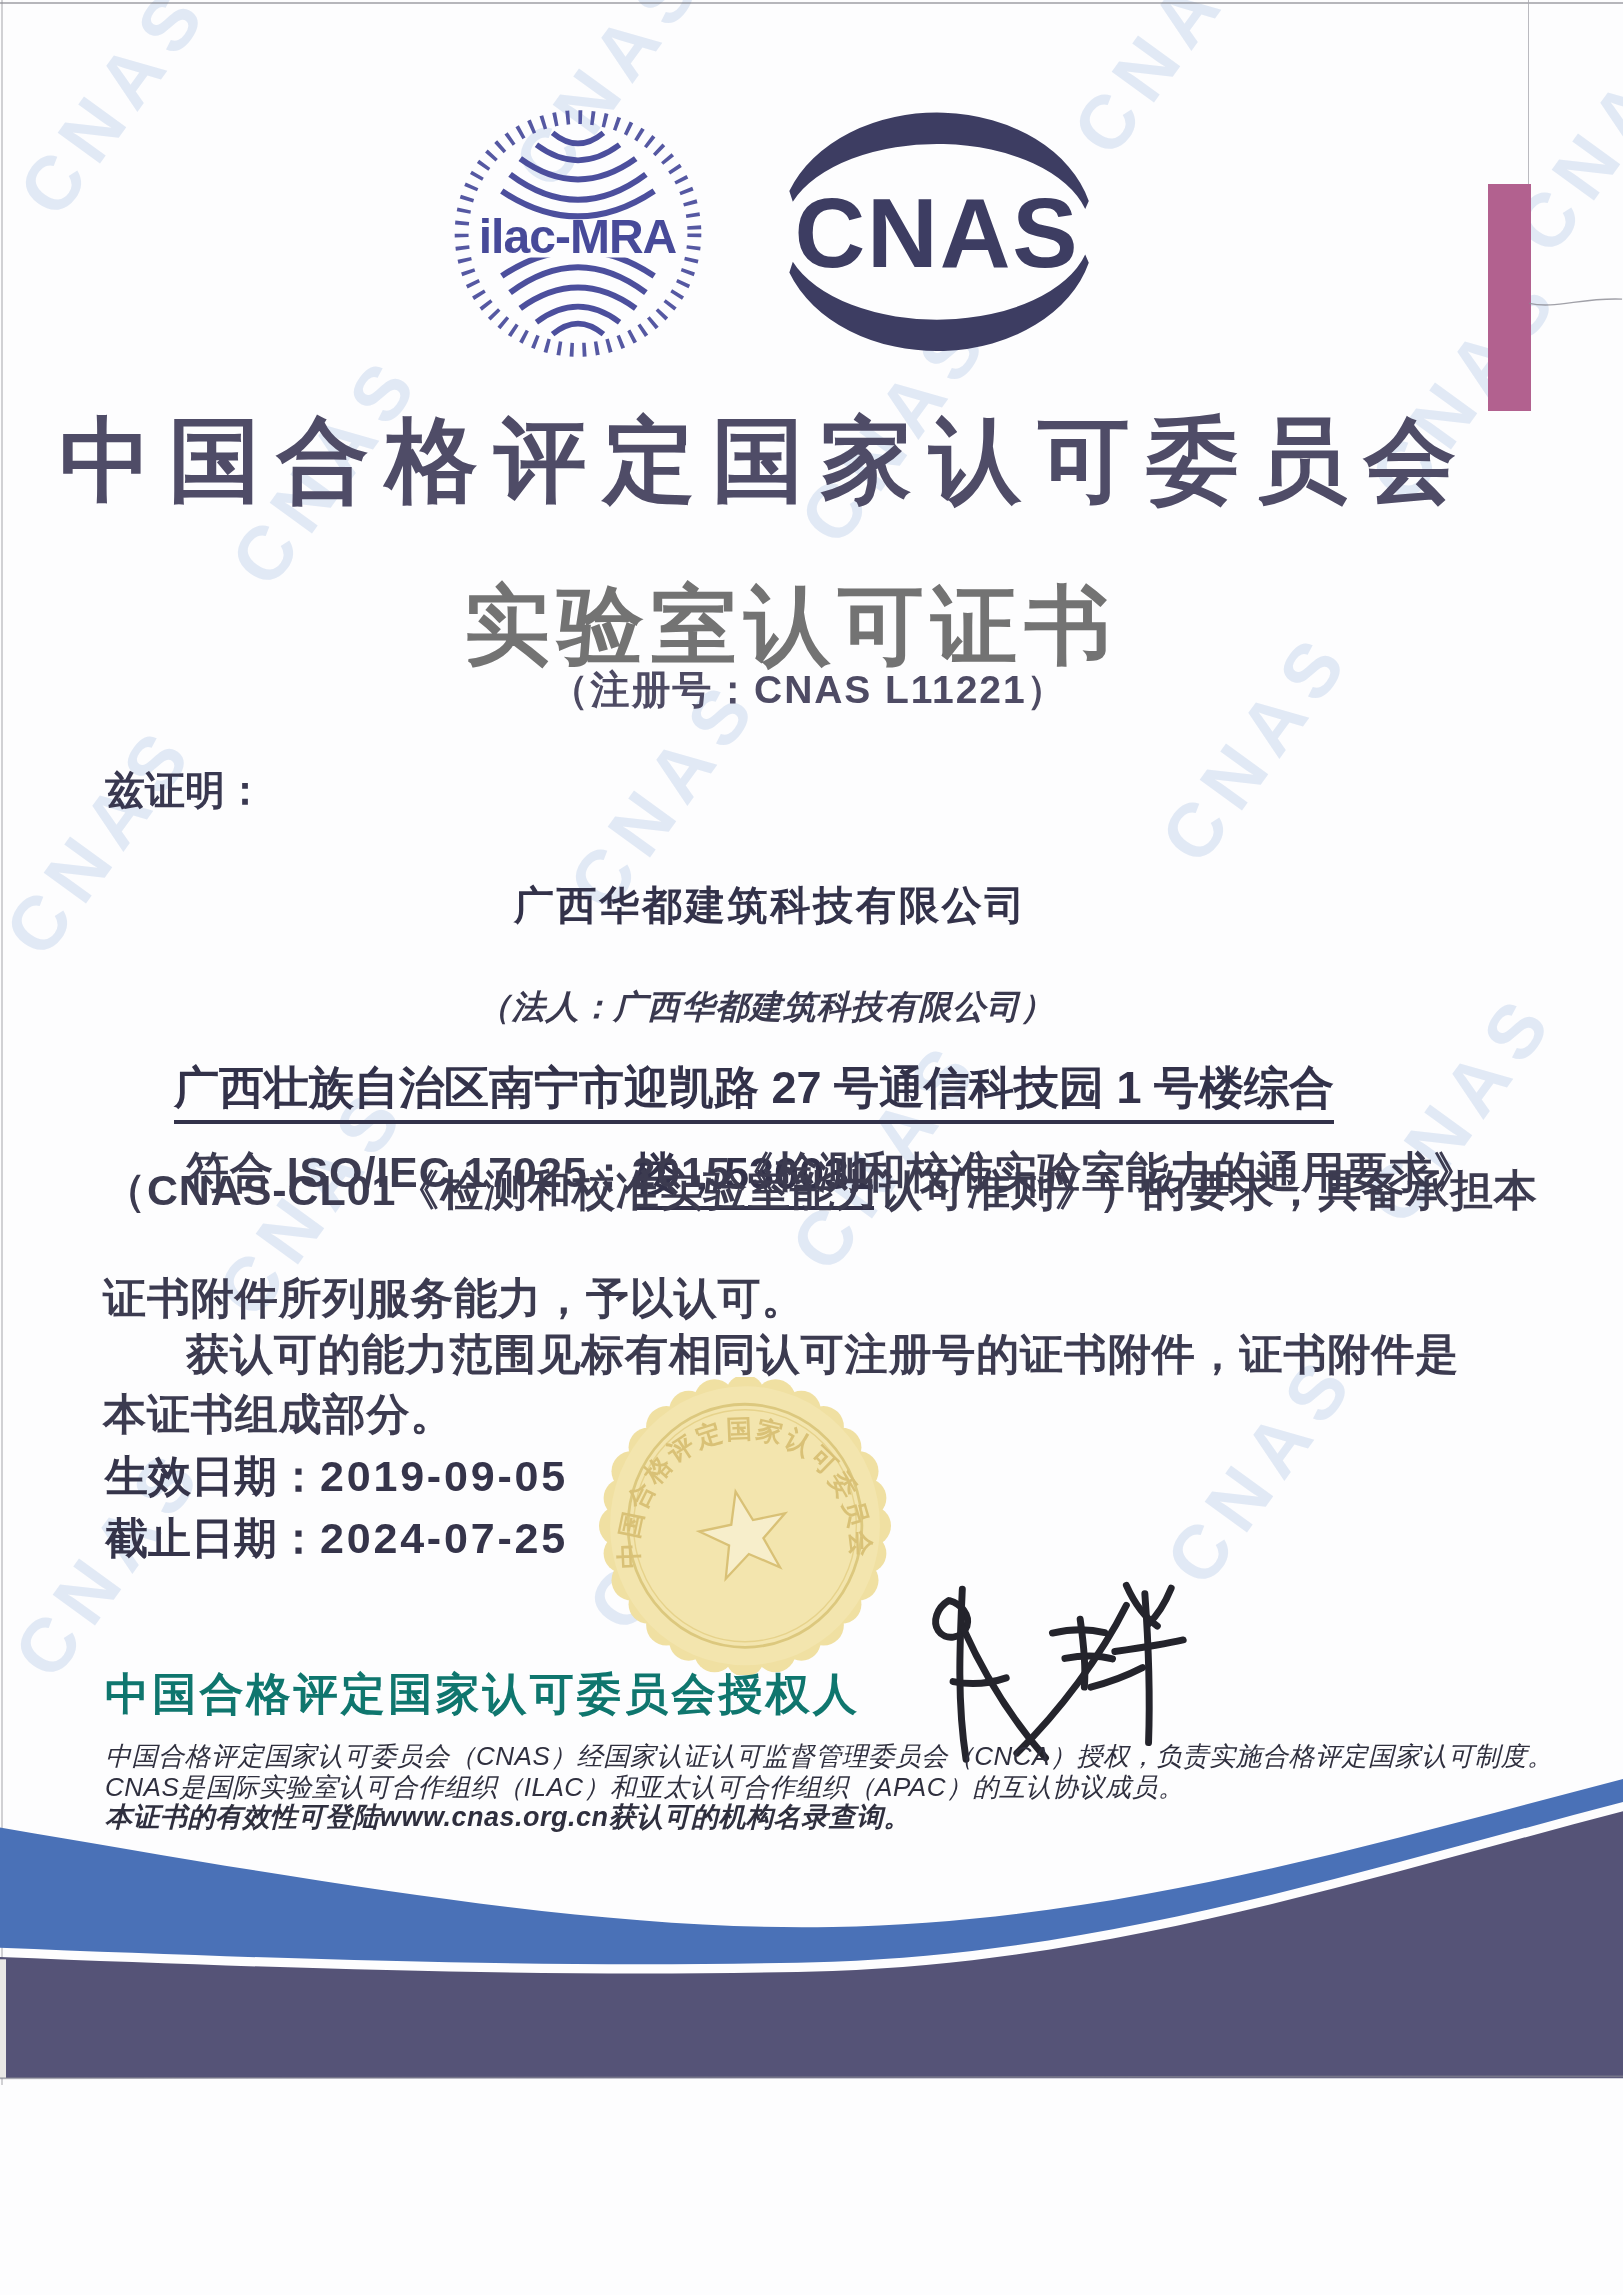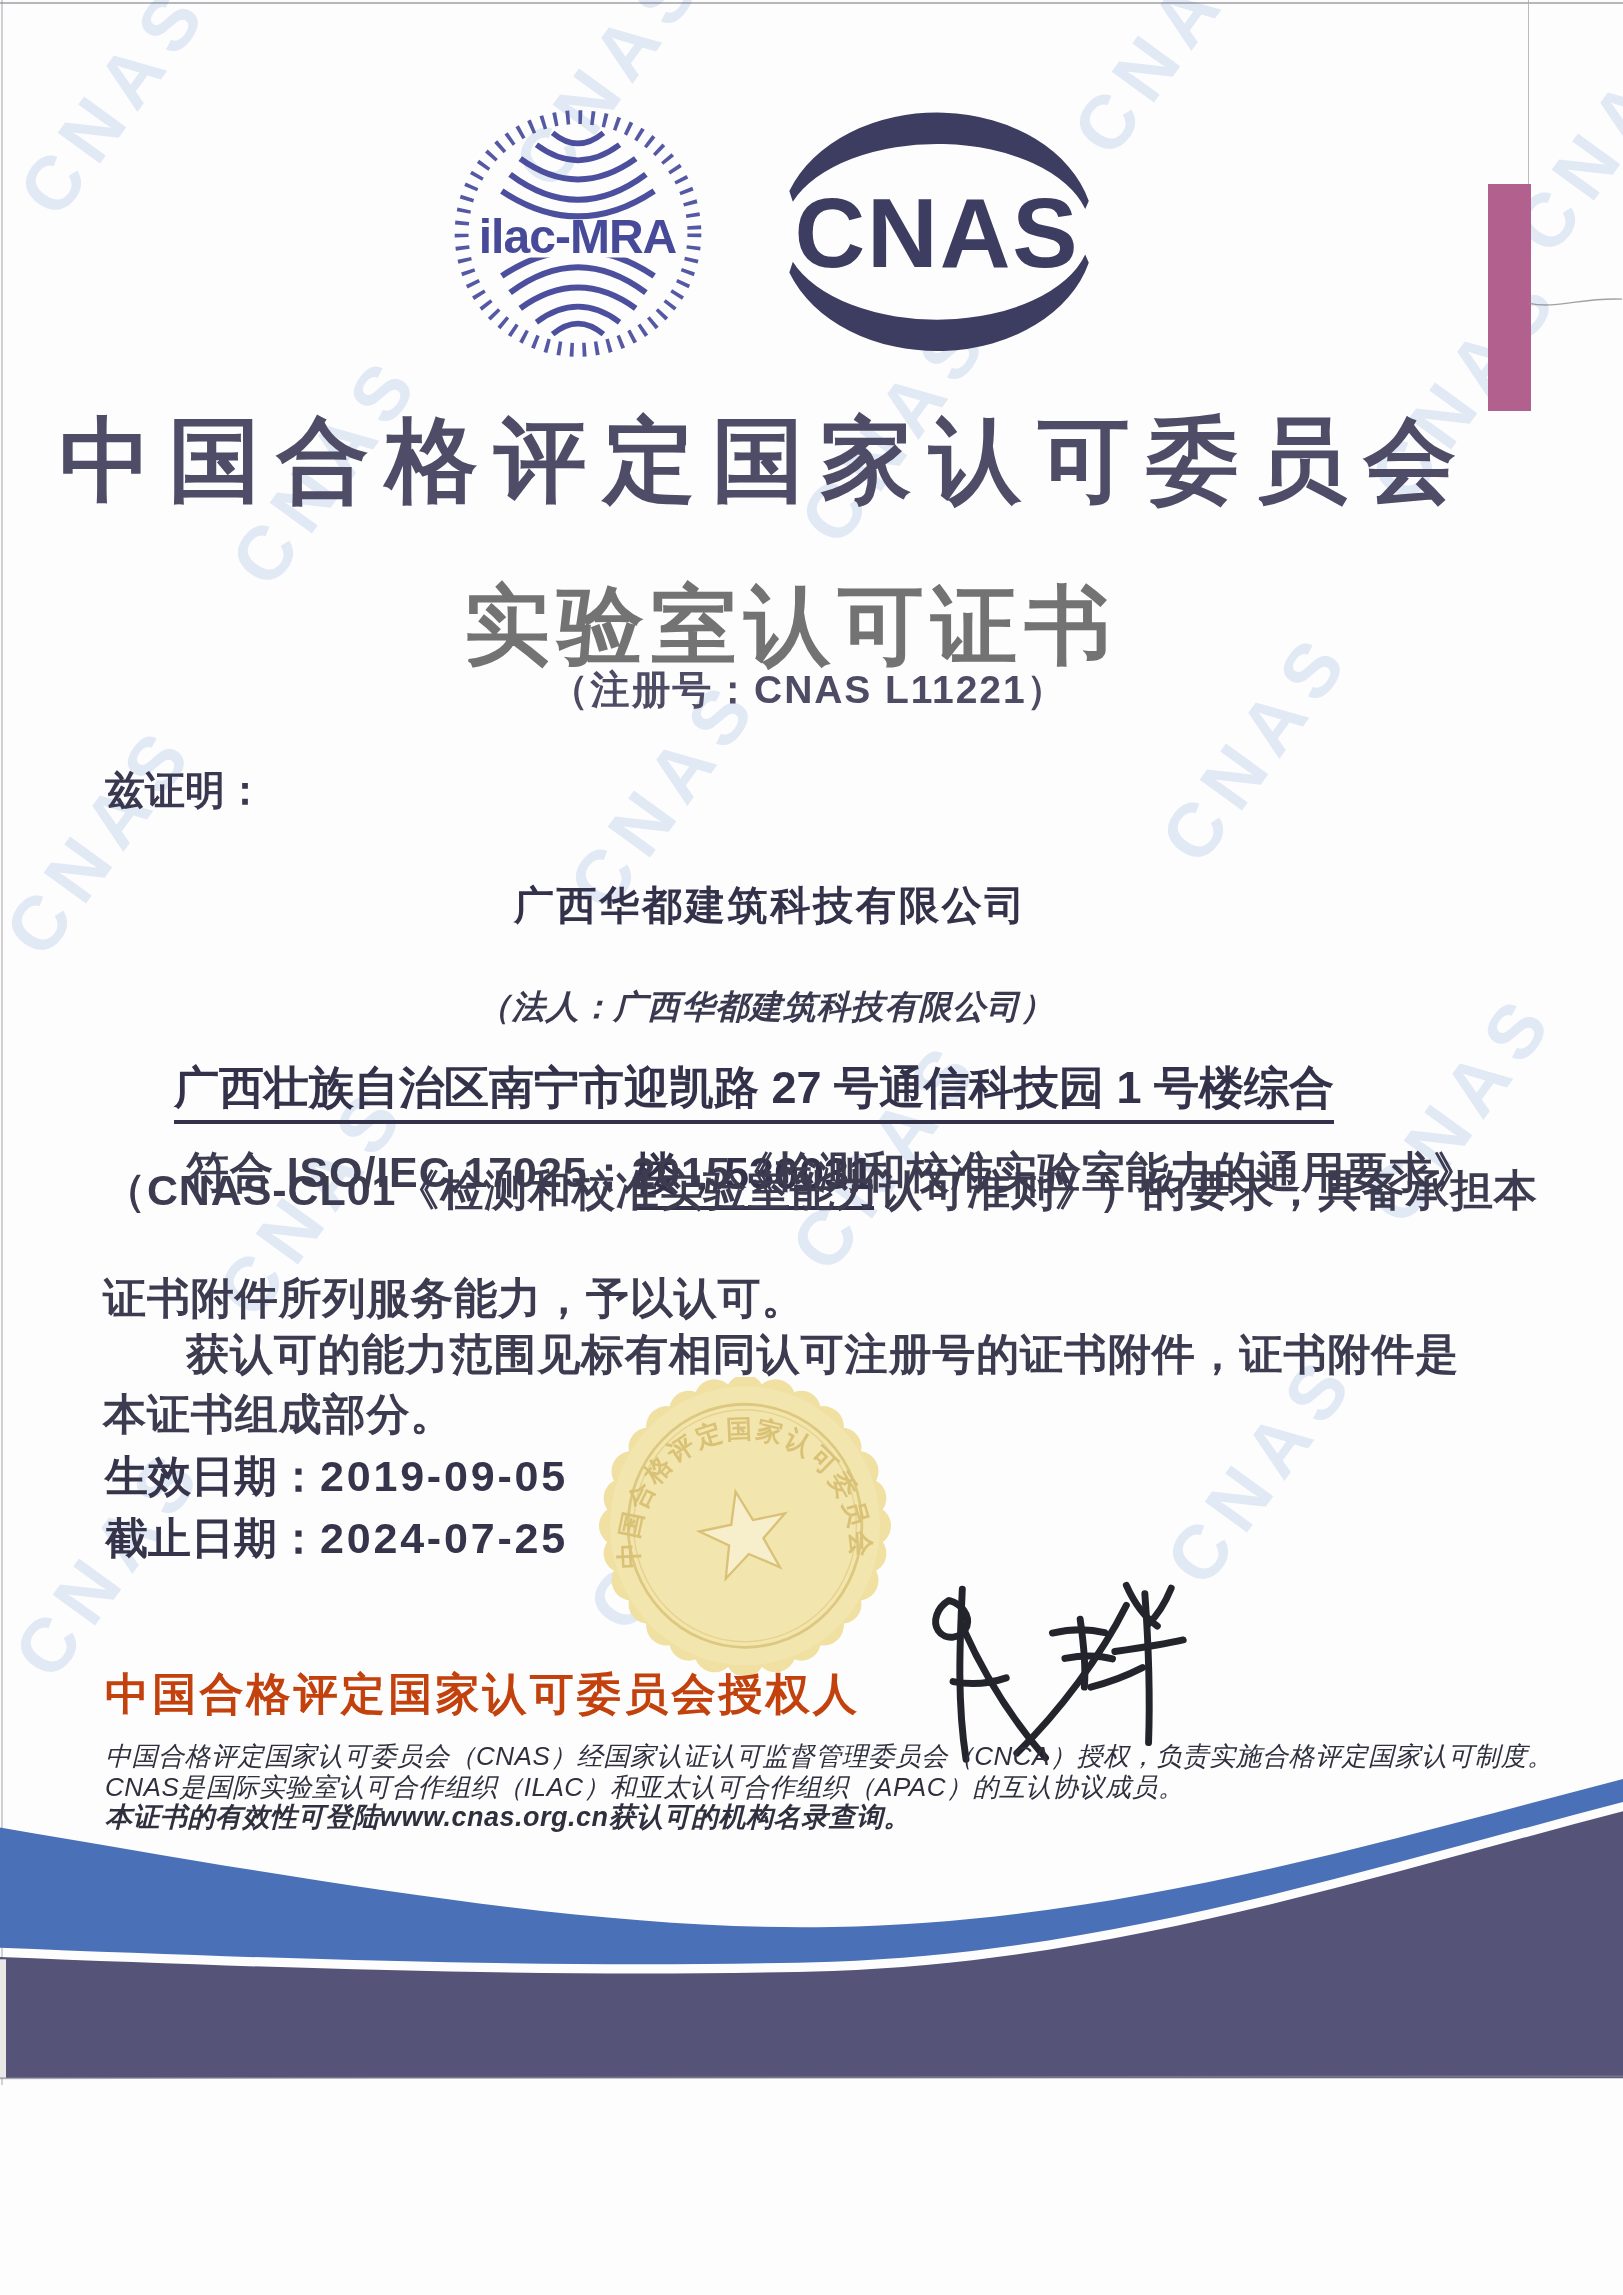--- a/index.html
+++ b/index.html
@@ -59,21 +59,21 @@
   .bl5{left:103px;top:1386px;}
   .daterow{position:absolute;left:105px;font-size:43px;font-weight:700;color:#35344a;white-space:nowrap;}
   .dr1{top:1448px;}
   .dr2{top:1510px;}
   .dateval{letter-spacing:2.8px;}
   
   .seal{position:absolute;left:597px;top:1377px;}
   .signature{position:absolute;left:893px;top:1566px;}
   .authorized{
     position:absolute;left:105px;top:1665px;font-size:44px;font-weight:700;
-    letter-spacing:3.2px;color:#c2410c;white-space:nowrap;
+    letter-spacing:3.2px;color:#0f766e;white-space:nowrap;
   }
   
   .footer{position:absolute;left:105px;top:1741px;width:1462px;}
   .fline{font-size:26px;line-height:30.5px;color:#2f2f3e;font-weight:500;letter-spacing:0.5px;white-space:nowrap;font-style:italic;}
   .fline.bold{font-weight:800;font-size:27px;}
   
   .wave{position:absolute;left:0;top:1758px;}
 </style>
 </head>
 <body>

